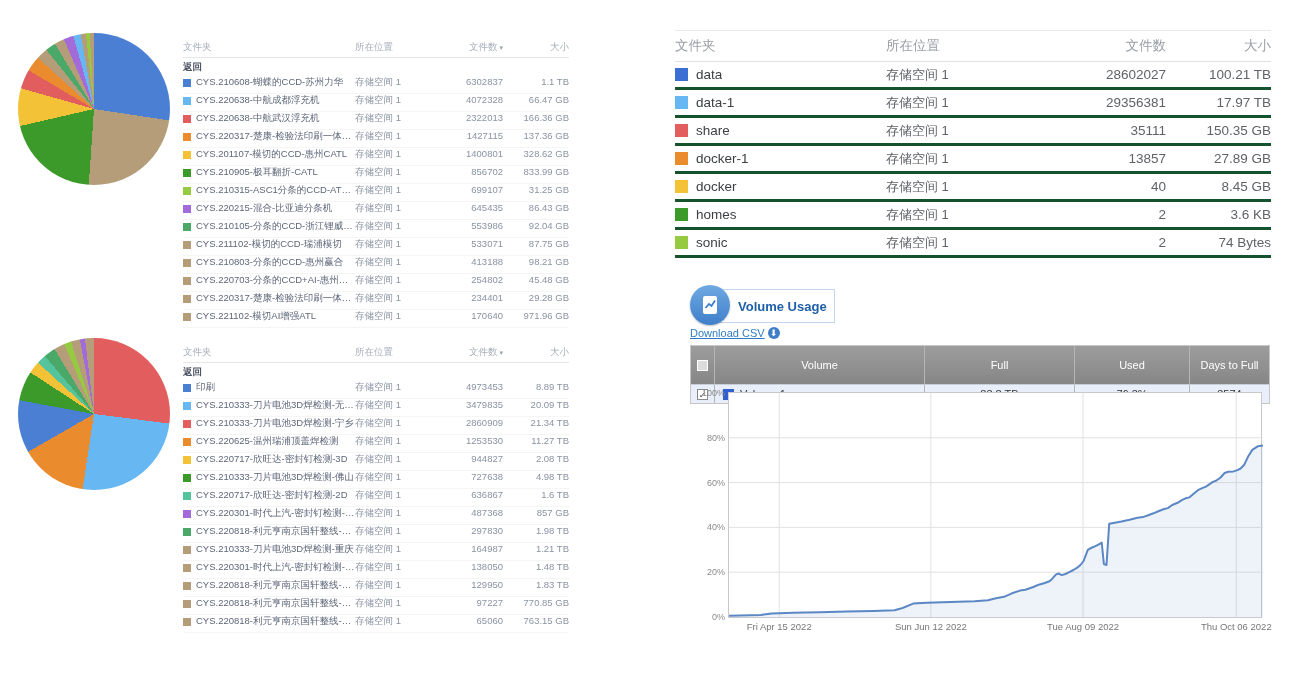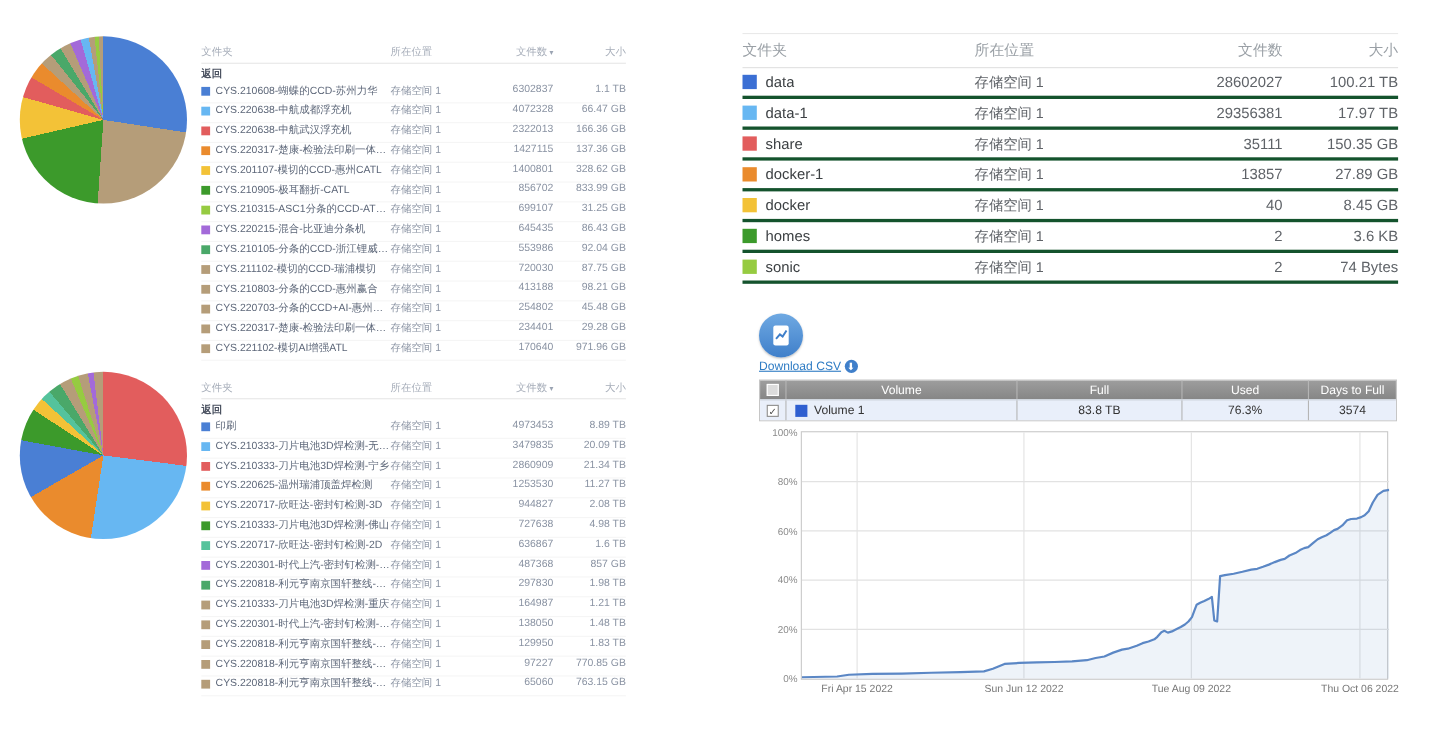--- a/index.html
+++ b/index.html
@@ -46,21 +46,21 @@
   .vtab { position:absolute; left:20px; top:4px; height:34px; width:125px;
           border:1px solid #c2d7ee; border-left:none; background:#fff;
           display:flex; align-items:center; padding-left:28px;
           color:#1f5fa9; font-weight:bold; font-size:13px; }
   .dlrow { display:flex; justify-content:flex-start; align-items:center; height:16px; margin-top:-4px; }
   .dlink { color:#2f7cc4; font-size:11px; text-decoration:underline; cursor:pointer; }
   .dlicon { width:12px; height:12px; border-radius:50%; background:#3f7fca; color:#fff;
             font-size:9px; line-height:12px; text-align:center; margin-left:3px; cursor:pointer; }
   .vtable { margin-top:4px; border:1px solid #c6c6c6; font-size:11px; }
   .vtable .vh { display:flex; background:linear-gradient(180deg,#9d9d9d,#868686);
-                color:#fff; height:17px; align-items:center; text-align:center; }
+                color:#fff; height:38px; align-items:center; text-align:center; }
   .vtable .vr { display:flex; background:#e9effa; height:19px; align-items:center;
                 text-align:center; color:#333; border-top:1px solid #c9cfd8; }
   .vc0 { width:24px; flex:none; display:flex; justify-content:center; border-right:1px solid #b5b5b5; align-self:stretch; align-items:center;}
   .vc1 { width:210px; flex:none; border-right:1px solid #b5b5b5; align-self:stretch; display:flex; align-items:center; justify-content:center;}
   .vr .vc1 { justify-content:flex-start; padding-left:8px; }
   .vc2 { width:150px; flex:none; border-right:1px solid #b5b5b5; align-self:stretch; display:flex; align-items:center; justify-content:center;}
   .vc3 { width:115px; flex:none; border-right:1px solid #b5b5b5; align-self:stretch; display:flex; align-items:center; justify-content:center;}
   .vc4 { flex:1; display:flex; align-items:center; justify-content:center;}
   .vchk { width:11px; height:11px; border:1px solid #8a8a8a; background:#fff; font-size:9px;
           line-height:10px; text-align:center; color:#4a4a4a; cursor:pointer; }
@@ -166,21 +166,21 @@
       <div class="c-loc">存储空间 1</div>
       <div class="c-files">553986</div>
       <div class="c-size">92.04 GB</div>
     </div>
     <div class="frow">
       <div class="c-name">
         <span class="chip" style="background: rgb(181, 157, 121);"></span>
         <span class="nm">CYS.211102-模切的CCD-瑞浦模切</span>
       </div>
       <div class="c-loc">存储空间 1</div>
-      <div class="c-files">720030</div>
+      <div class="c-files">533071</div>
       <div class="c-size">87.75 GB</div>
     </div>
     <div class="frow">
       <div class="c-name">
         <span class="chip" style="background: rgb(181, 157, 121);"></span>
         <span class="nm">CYS.210803-分条的CCD-惠州赢合</span>
       </div>
       <div class="c-loc">存储空间 1</div>
       <div class="c-files">413188</div>
       <div class="c-size">98.21 GB</div>
@@ -420,20 +420,23 @@
         <span class="nm">sonic</span>
       </div>
       <div class="c-loc">存储空间 1</div>
       <div class="c-files" style="text-align: right;">2</div>
       <div class="c-size" style="text-align: right;">74 Bytes</div>
     </div>
   </div>
 
 <div class="vpanel">
   <div class="vhead">
+    <div class="vtab">
+      <span>Volume Usage</span>
+    </div>
     <div class="vicon">
       <svg width="22" height="22" viewBox="0 0 22 22">
         <rect x="4" y="2" width="14" height="18" rx="2" fill="#ffffff"></rect>
         <polyline points="6.5,14 10,10 12.5,12 16,6.5" fill="none" stroke="#3f7fca" stroke-width="1.8"></polyline>
       </svg>
     </div>
   </div>
   <div class="dlrow">
     <span class="dlink">Download CSV</span>
     <span class="dlicon">⬇</span>

